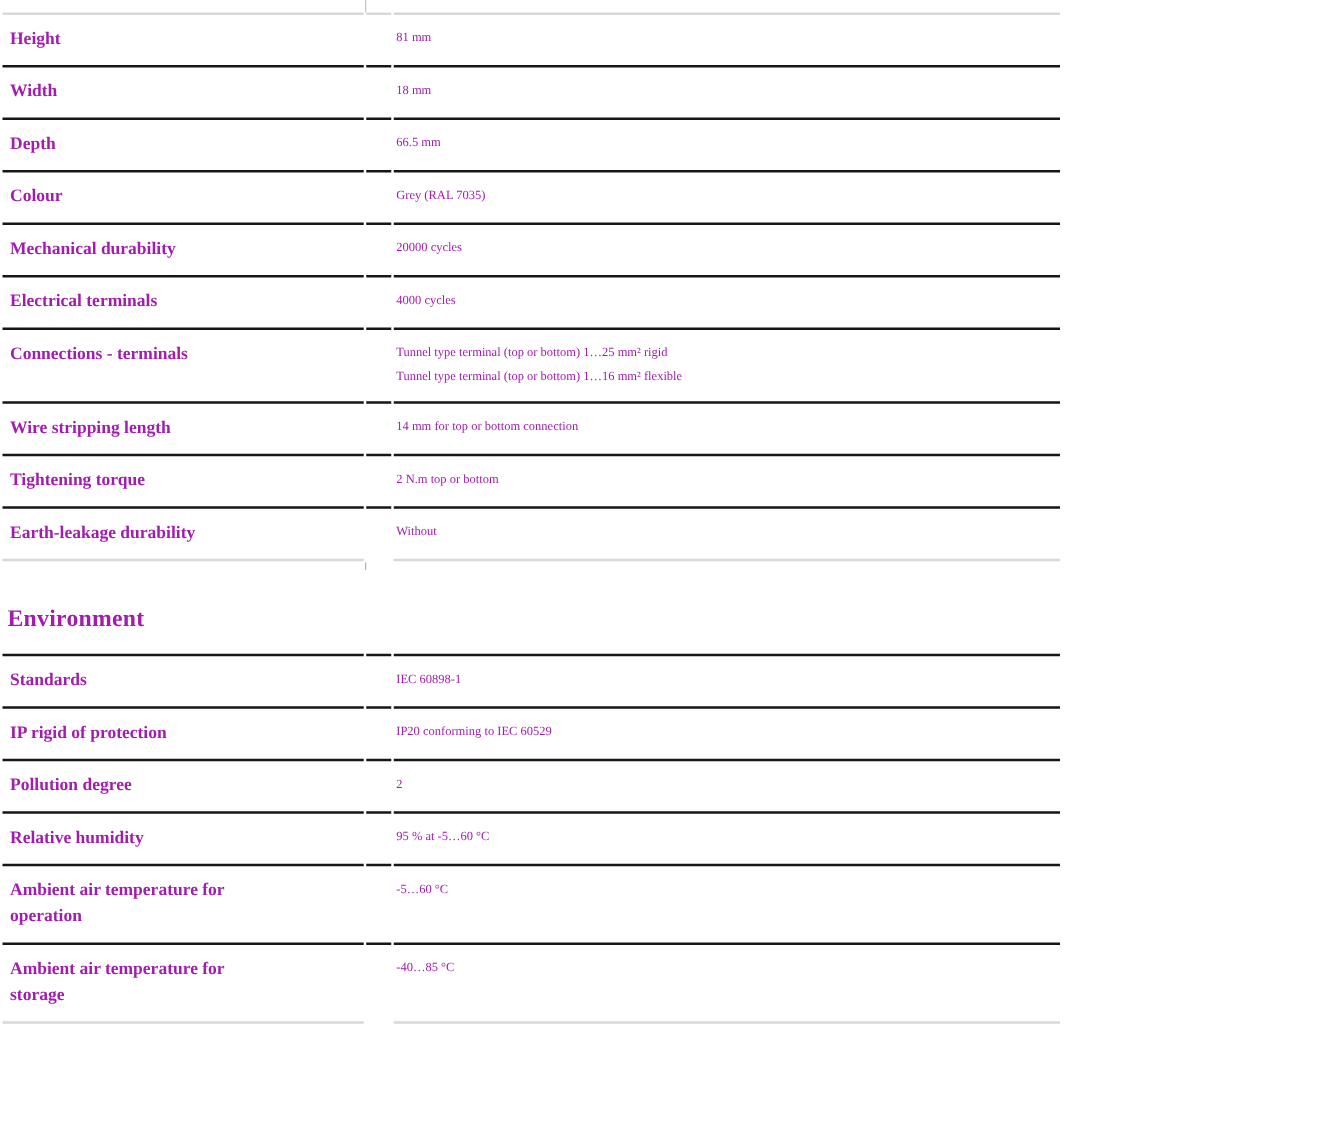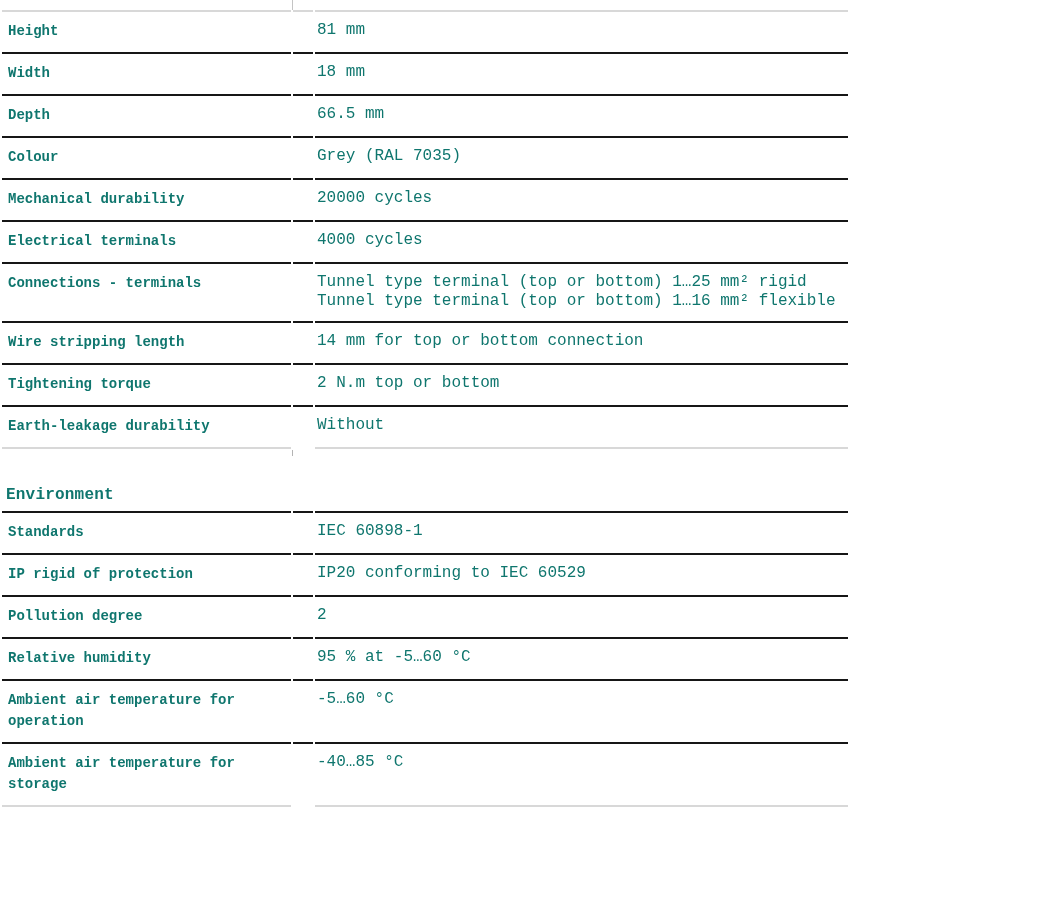--- a/index.html
+++ b/index.html
@@ -2,22 +2,22 @@
 <html><head>
 <meta charset="utf-8">
 <style>
   html, body { margin: 0; padding: 0; background: #ffffff; }
   .page {
     position: relative;
     width: 850px;
     height: 907px;
     background: #ffffff;
     overflow: hidden;
-    font-family: Liberation Mono, monospace;
-    color: #0f766e;
+    font-family: Liberation Serif, serif;
+    color: #a21caf;
   }
   table.spec {
     width: 100%;
     border-collapse: separate;
     border-spacing: 2px 0;
     table-layout: fixed;
   }
   #product-table { margin-top: 10px; }
   col.c-label  { width: 289px; }
   col.c-spacer { width: 20px; }
@@ -32,34 +32,34 @@
     vertical-align: top;
     padding: 9px 0 10px 0;
   }
   tr.spec-row td.label-cell {
     font-size: 14px;
     font-weight: 700;
     line-height: 21px;
     padding-left: 6px;
   }
   tr.spec-row td.value-cell {
-    font-size: 16px;
+    font-size: 10px;
     line-height: 19px;
     padding-left: 2px;
   }
   tr.last-row td.label-cell,
   tr.last-row td.value-cell { border-bottom-color: #d8d8d8; }
   tr.last-row td.spacer-cell { border-bottom-color: transparent; }
 
   h2.section-heading {
-    font-size: 16px;
+    font-size: 19px;
     font-weight: 700;
     line-height: 23px;
     letter-spacing: 0.2px;
-    margin: 35px 0 4px 6px;
+    margin: 35px 0 16px 6px;
   }
   .remnant-tick-top {
     position: absolute; left: 292px; top: 0;
     width: 1px; height: 10px; background: #c4c4c4;
   }
   .remnant-tick-bottom {
     position: absolute; left: 292px; top: 450px;
     width: 1px; height: 6px; background: #b4b4b4;
   }
 </style>

